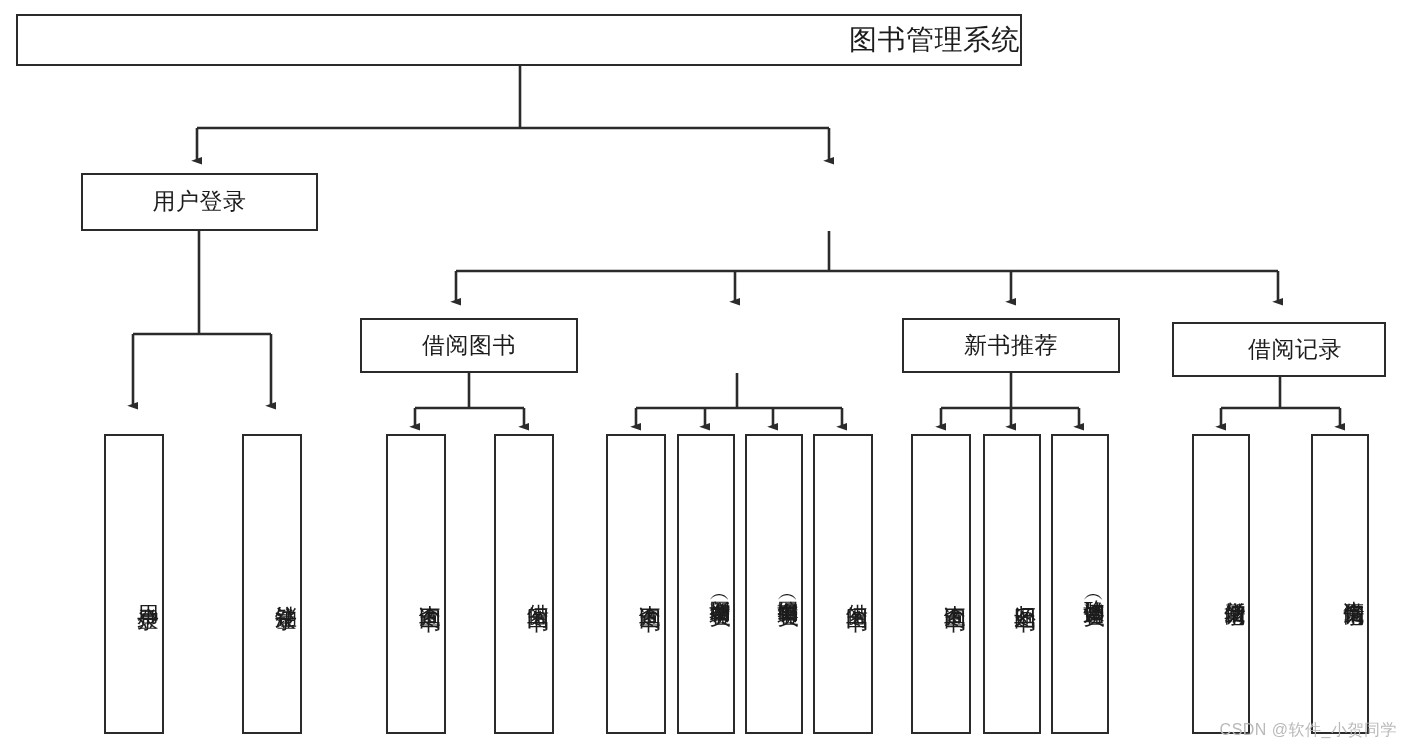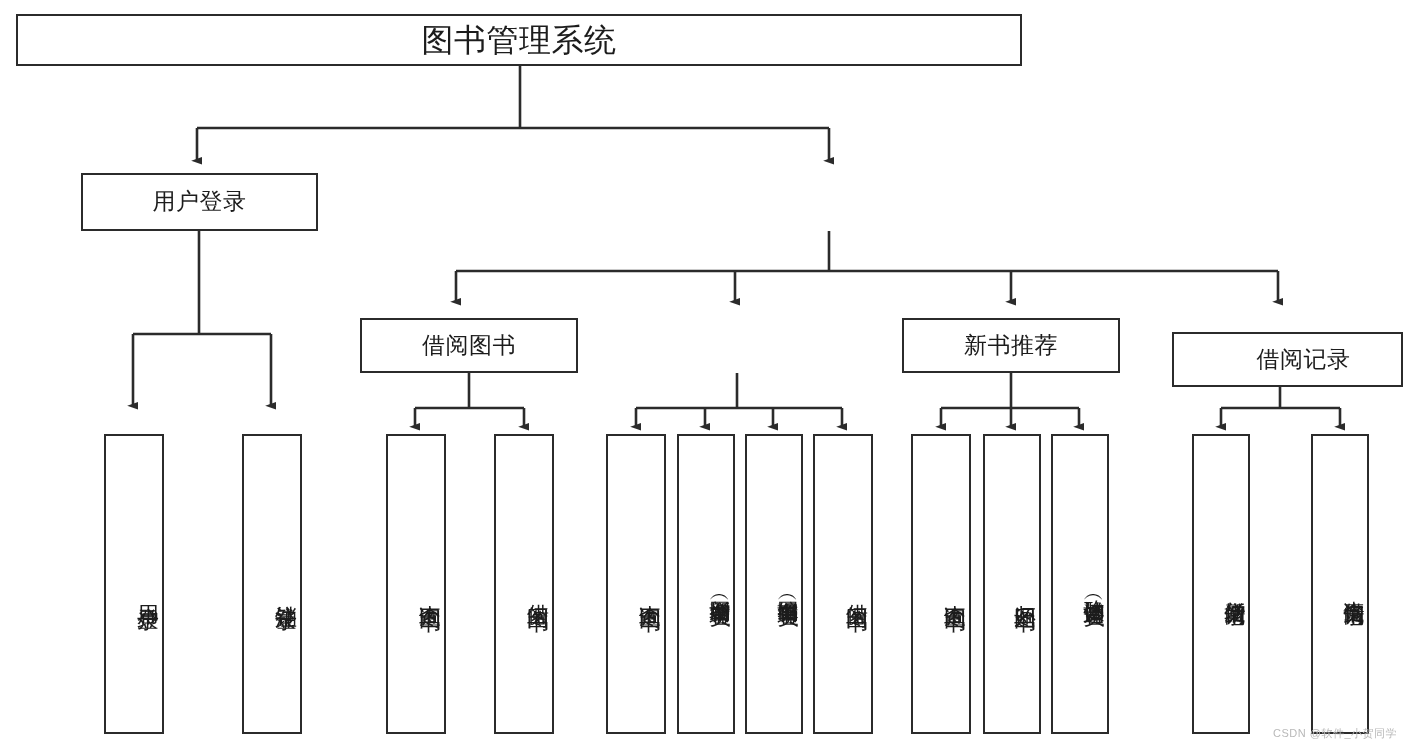--- a/index.html
+++ b/index.html
@@ -37,21 +37,22 @@
     justify-content: center;
     text-align: center;
     z-index: 2;
   }
   .node.horiz {
     font-size: 23px;
     letter-spacing: 0.5px;
     line-height: 1.2;
   }
   .node.root {
-    font-size: 32px;
+    font-size: 28px;
+    justify-content: flex-end;
   }
   .node.vert {
     writing-mode: vertical-rl;
     text-orientation: upright;
     font-size: 22px;
     letter-spacing: 2px;
     line-height: 1.25;
     padding-top: 14px;
     align-items: flex-start;
     justify-content: center;
@@ -59,21 +60,21 @@
   }
   .node.vert.tall {
     font-size: 21px;
     letter-spacing: 1px;
     padding-top: 6px;
   }
   #watermark {
     position: absolute;
     right: 8px;
     bottom: 6px;
-    font-size: 11px;
+    font-size: 16px;
     color: #b9b9b9;
     letter-spacing: 0.5px;
     z-index: 5;
     white-space: nowrap;
   }
 </style>
 </head>
 <body>
 
 <div id="canvas">
@@ -137,21 +138,21 @@
   <div class="node horiz" style="left:81px; top:173px; width:237px; height:58px;">
     <span>用户登录</span>
   </div>
 
   <div class="node horiz" style="left:360px; top:318px; width:218px; height:55px;">
     <span>借阅图书</span>
   </div>
   <div class="node horiz" style="left:902px; top:318px; width:218px; height:55px;">
     <span>新书推荐</span>
   </div>
-  <div class="node horiz" style="left:1172px; top:332px; width:231px; height:55px;padding-left:32px;">
+  <div class="node horiz" style="left:1172px; top:322px; width:214px; height:55px;padding-left:32px;">
     <span>借阅记录</span>
   </div>
 
   <div class="node vert" style="left:104px; top:434px; width:60px; height:300px;">
     <span>用户登录</span>
   </div>
   <div class="node vert" style="left:242px; top:434px; width:60px; height:300px;">
     <span>注销登录</span>
   </div>
 

